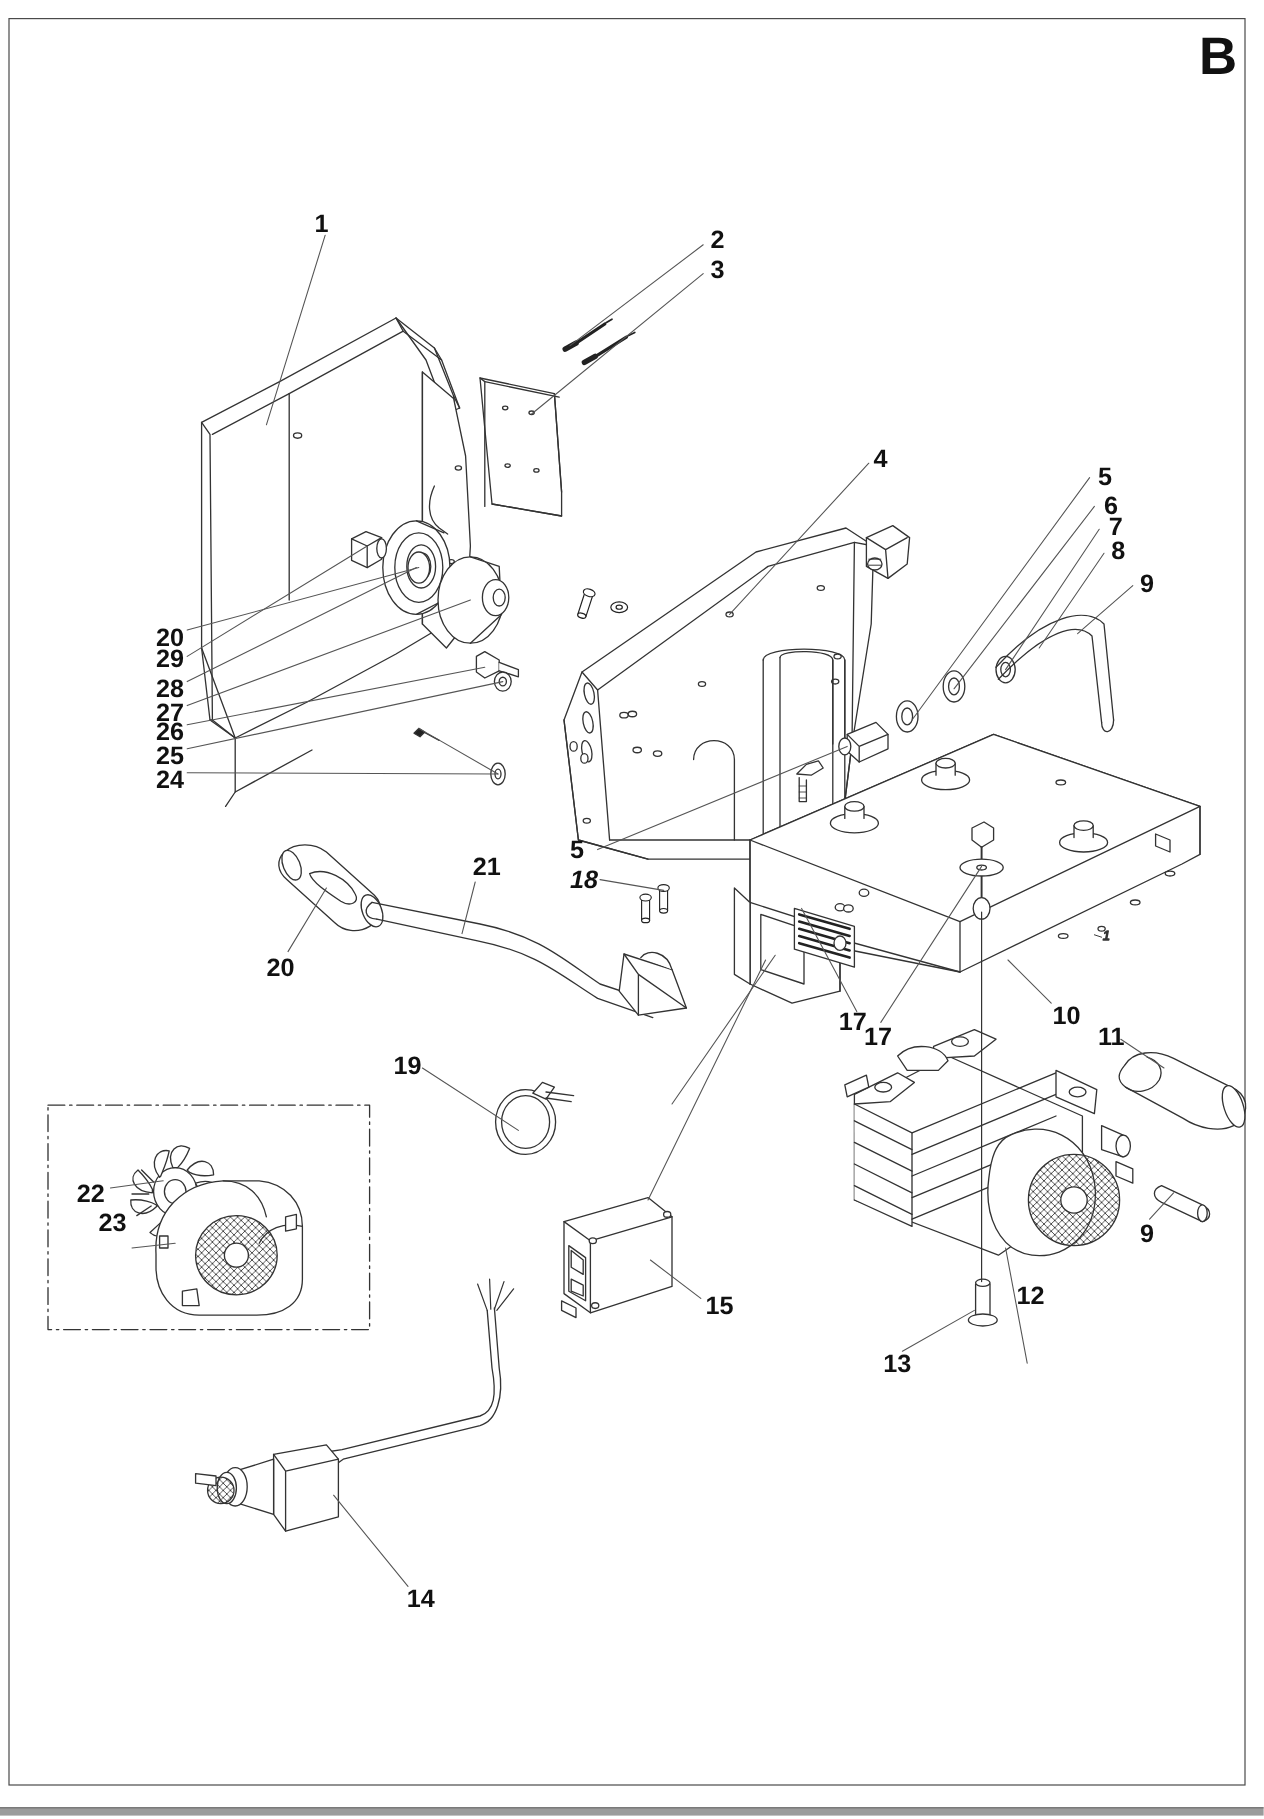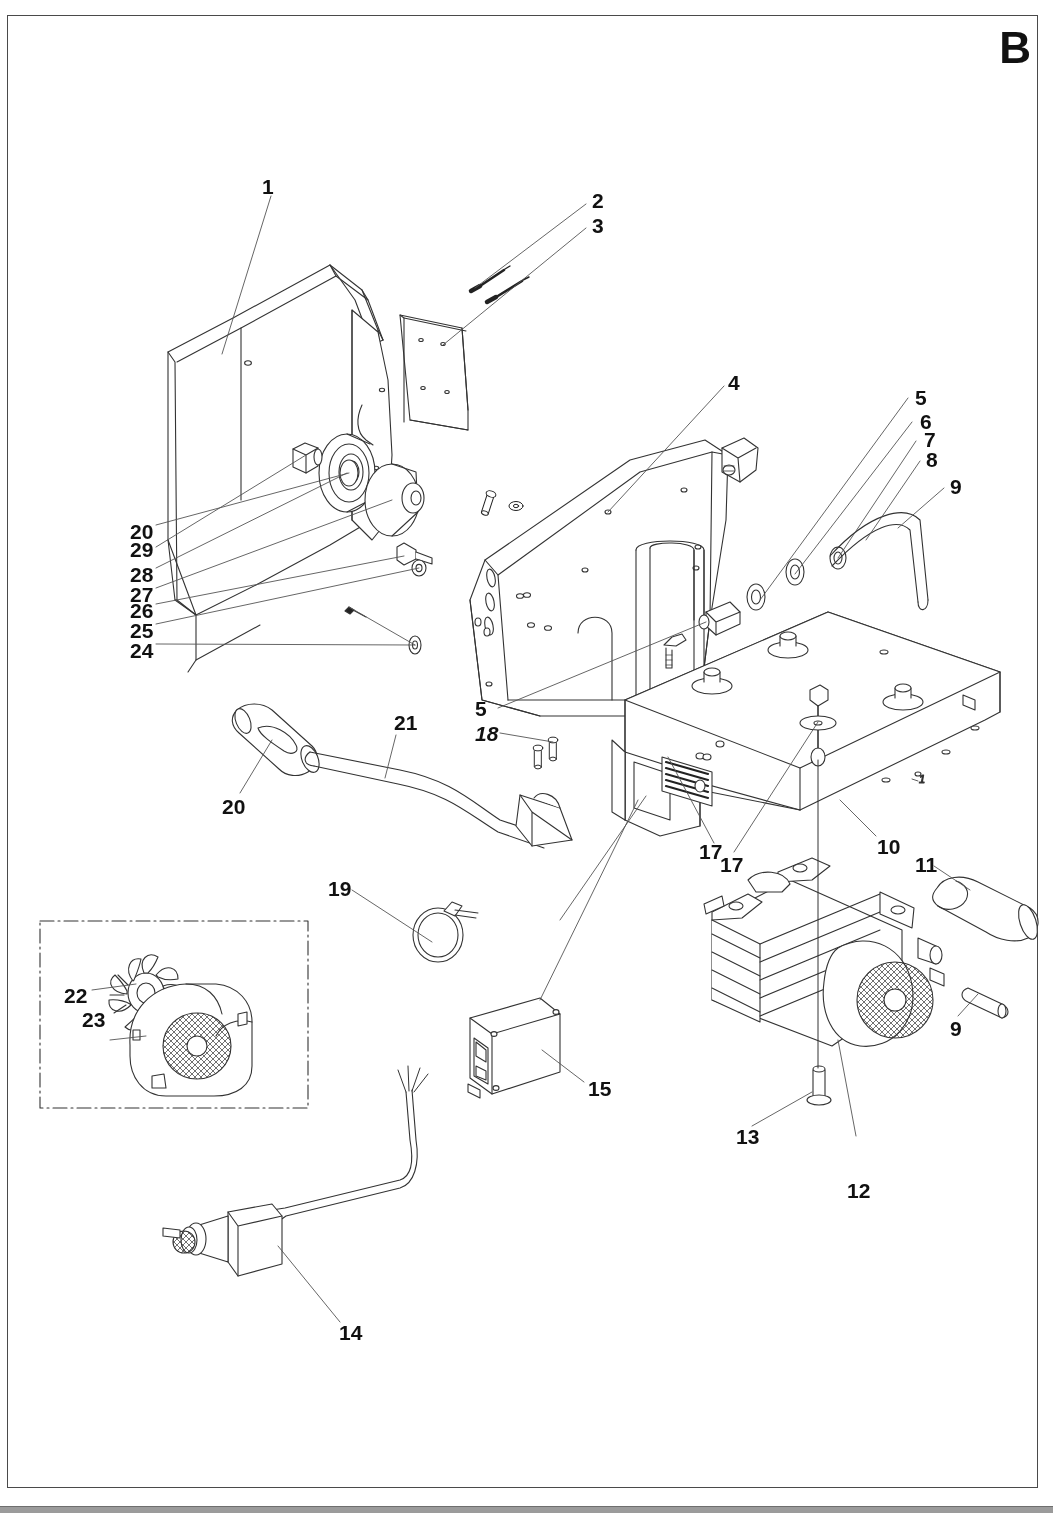--- a/index.html
+++ b/index.html
@@ -558,17 +558,17 @@
   <div class="lbl" style="left:877px;top:836px;">10</div>
   <div class="lbl" style="left:915px;top:854px;">11</div>
   <div class="lbl" style="left:328px;top:878px;text-align:right;">19</div>
 
   <div class="lbl" style="left:64px;top:985px;">22</div>
   <div class="lbl" style="left:82px;top:987px;margin-top:22px;">23</div>
   <div class="lbl" style="left:950px;top:1018px;">9</div>
 
   <div class="lbl" style="left:588px;top:1078px;">15</div>
   <div class="lbl" style="left:736px;top:1126px;">13</div>
-  <div class="lbl" style="left:847px;top:1180px;text-align:right;">12</div>
+  <div class="lbl" style="left:847px;top:1070px;text-align:right;">12</div>
   <div class="lbl" style="left:339px;top:1322px;">14</div>
 
   <div class="bottom-bar"></div>
 </div>
 
 </body></html>

